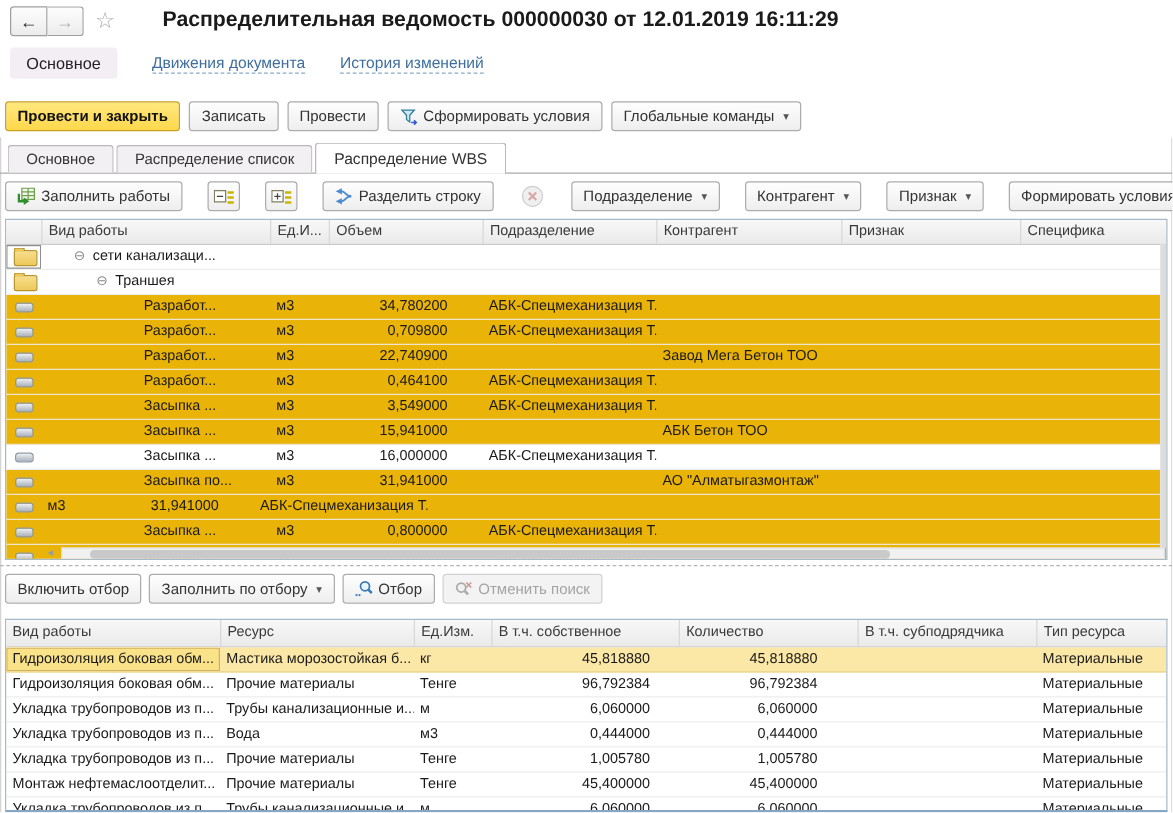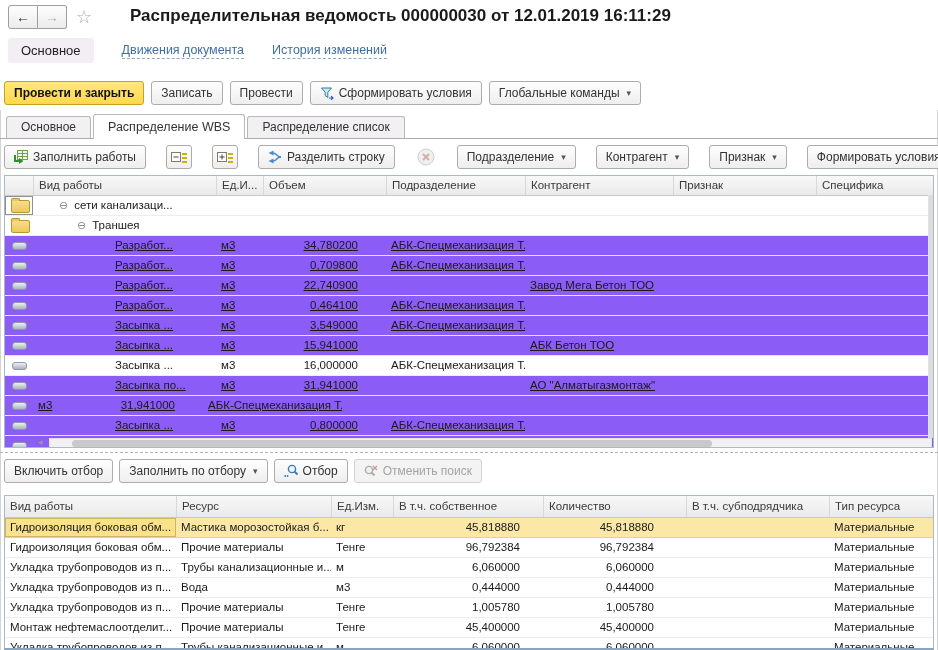--- a/index.html
+++ b/index.html
@@ -49,21 +49,21 @@
   .tbl{position:absolute;left:4px;width:930px;border:1px solid #A7BACA;box-sizing:border-box;background:#fff;overflow:hidden;}
   .ut{top:175px;height:273px;}
   .lt{top:495px;height:155px;border-bottom:2px solid #87A6C4;}
   .thead{display:flex;height:19px;background:linear-gradient(#F9F8F9,#EBEAEB);border-bottom:1px solid #C9C9C9;}
   .lt .thead{height:21px;}
   .hc{font-size:11.5px;color:#3A3A3A;line-height:19px;padding-left:5px;box-sizing:border-box;
       border-left:1px solid #D8D8D8;overflow:hidden;white-space:nowrap;}
   .lt .hc{line-height:21px;}
   .hc:first-child{border-left:none;}
   .trow{display:flex;height:19px;border-bottom:1px solid #EDEDED;cursor:default;}
-  .trow.cream{background:#8b5cf6;border-bottom-color:#F0E5CC;text-decoration:underline;}
+  .trow.cream{background:#eab308;border-bottom-color:#F0E5CC;}
   .trow.sel{background:#FBE8A6;border-bottom-color:#E8D28A;}
   .c{font-size:11.5px;line-height:18px;padding-left:5px;box-sizing:border-box;overflow:hidden;white-space:nowrap;}
   .num{text-align:right;}
   
   .ut .c0{width:28px;padding-left:0;}
   .ut .c1{width:183px;}
   .ut .c2{width:47px;}
   .ut .c3{width:123px;padding-right:28px;}
   .ut .c4{width:139px;}
   .ut .c5{width:148px;}
@@ -144,22 +144,22 @@
       <span>Сформировать условия</span>
     </div>
     <div class="btn">
       <span>Глобальные команды</span>
         <span class="caret">▾</span>
     </div>
   </div>
 
   <div class="tabstrip">
     <div class="tab">Основное</div>
+    <div class="tab">Распределение список</div>
     <div class="tab active">Распределение WBS</div>
-    <div class="tab">Распределение список</div>
   </div>
 
   <div class="wbsbar">
     <div class="btn">
       <svg width="14" height="14" viewBox="0 0 14 14">
         <rect x="3.5" y="0.5" width="10" height="9" fill="#F2F8EC" stroke="#6FA04E"></rect>
         <line x1="3.5" y1="3.5" x2="13.5" y2="3.5" stroke="#6FA04E"></line>
         <line x1="3.5" y1="6.5" x2="13.5" y2="6.5" stroke="#6FA04E"></line>
         <line x1="8.5" y1="0.5" x2="8.5" y2="9.5" stroke="#6FA04E"></line>
         <path d="M1,5 L1,11 L6,11" stroke="#2F8F2F" stroke-width="2" fill="none"></path>

